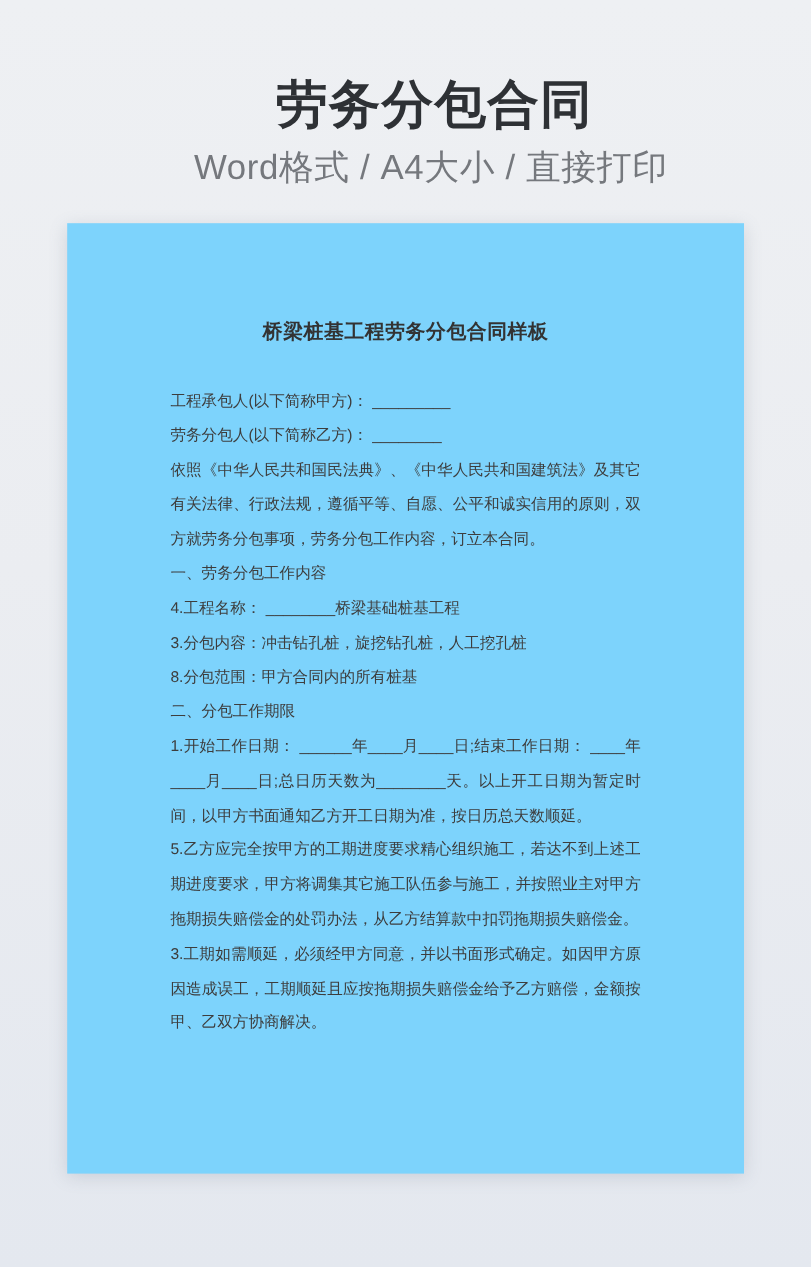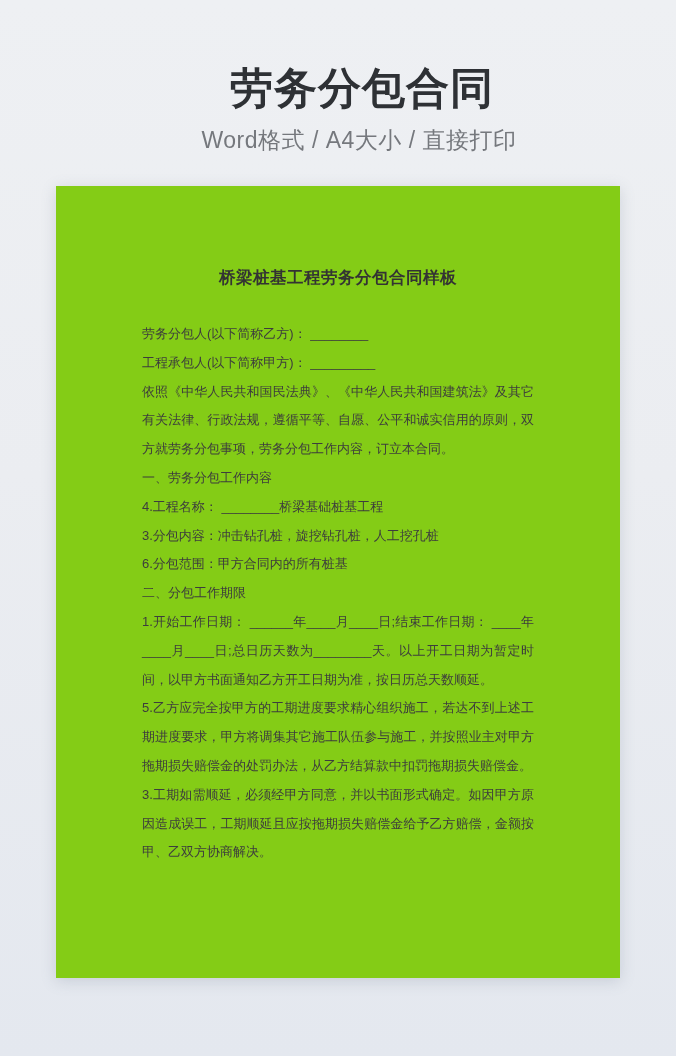--- a/index.html
+++ b/index.html
@@ -19,31 +19,31 @@
     margin: 0;
     font-size: 43px;
     font-weight: 700;
     line-height: 52px;
     color: #2e3135;
     letter-spacing: 1px;
     padding-left: 48px;
   }
   .poster-subtitle {
     margin-top: 11px;
-    font-size: 23px;
+    font-size: 29px;
     line-height: 30px;
     color: #75787d;
     letter-spacing: 0.5px;
     padding-left: 42px;
   }
   .document-page {
     width: 564px;
     height: 792px;
     margin: 31px auto 0 auto;
-    background: #84cc16;
+    background: #7dd3fc;
     box-shadow: 0 3px 14px rgba(96, 108, 134, 0.22);
   }
   .document-content {
     width: 392px;
     margin: 0 auto;
     padding-top: 78px;
   }
   .doc-title {
     margin: 0 0 30px 0;
     font-size: 16.5px;
@@ -66,25 +66,25 @@
 <body>
 
 <header class="poster-header">
   <h1 class="poster-title">劳务分包合同</h1>
   <div class="poster-subtitle">Word格式 / A4大小 / 直接打印</div>
 </header>
 
 <div class="document-page">
   <div class="document-content">
     <h2 class="doc-title">桥梁桩基工程劳务分包合同样板</h2>
+    <p class="doc-paragraph">工程承包人(以下简称甲方)： _________</p>
     <p class="doc-paragraph">劳务分包人(以下简称乙方)： ________</p>
-    <p class="doc-paragraph">工程承包人(以下简称甲方)： _________</p>
     <p class="doc-paragraph">依照《中华人民共和国民法典》、《中华人民共和国建筑法》及其它有关法律、行政法规，遵循平等、自愿、公平和诚实信用的原则，双方就劳务分包事项，劳务分包工作内容，订立本合同。</p>
     <p class="doc-paragraph">一、劳务分包工作内容</p>
     <p class="doc-paragraph">4.工程名称： ________桥梁基础桩基工程</p>
     <p class="doc-paragraph">3.分包内容：冲击钻孔桩，旋挖钻孔桩，人工挖孔桩</p>
-    <p class="doc-paragraph">6.分包范围：甲方合同内的所有桩基</p>
+    <p class="doc-paragraph">8.分包范围：甲方合同内的所有桩基</p>
     <p class="doc-paragraph">二、分包工作期限</p>
     <p class="doc-paragraph">1.开始工作日期： ______年____月____日;结束工作日期： ____年____月____日;总日历天数为________天。以上开工日期为暂定时间，以甲方书面通知乙方开工日期为准，按日历总天数顺延。</p>
     <p class="doc-paragraph">5.乙方应完全按甲方的工期进度要求精心组织施工，若达不到上述工期进度要求，甲方将调集其它施工队伍参与施工，并按照业主对甲方拖期损失赔偿金的处罚办法，从乙方结算款中扣罚拖期损失赔偿金。</p>
     <p class="doc-paragraph">3.工期如需顺延，必须经甲方同意，并以书面形式确定。如因甲方原因造成误工，工期顺延且应按拖期损失赔偿金给予乙方赔偿，金额按甲、乙双方协商解决。</p>
   </div>
 </div>
 
 </body></html>

